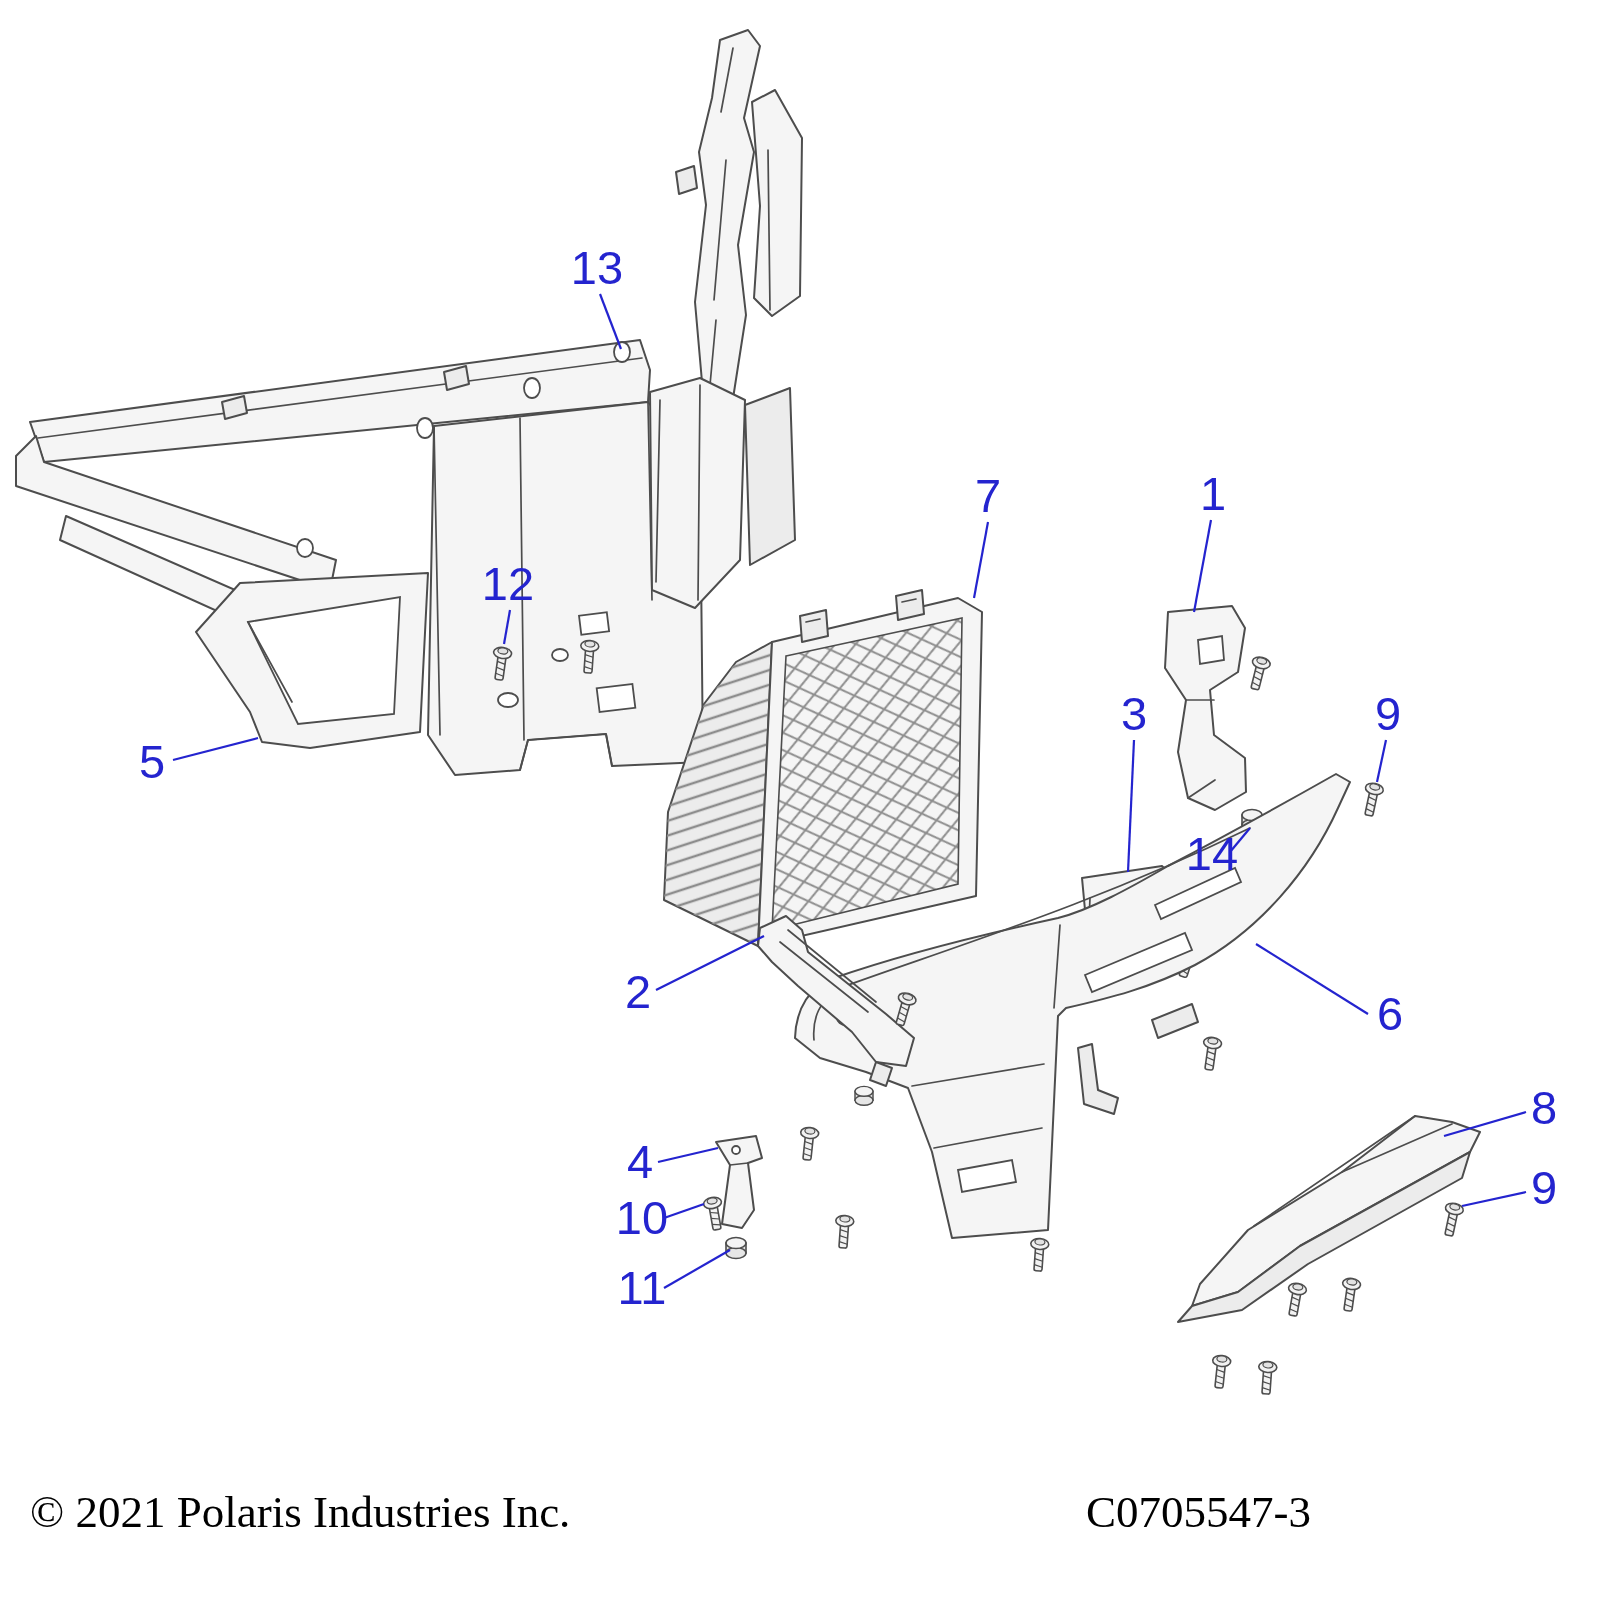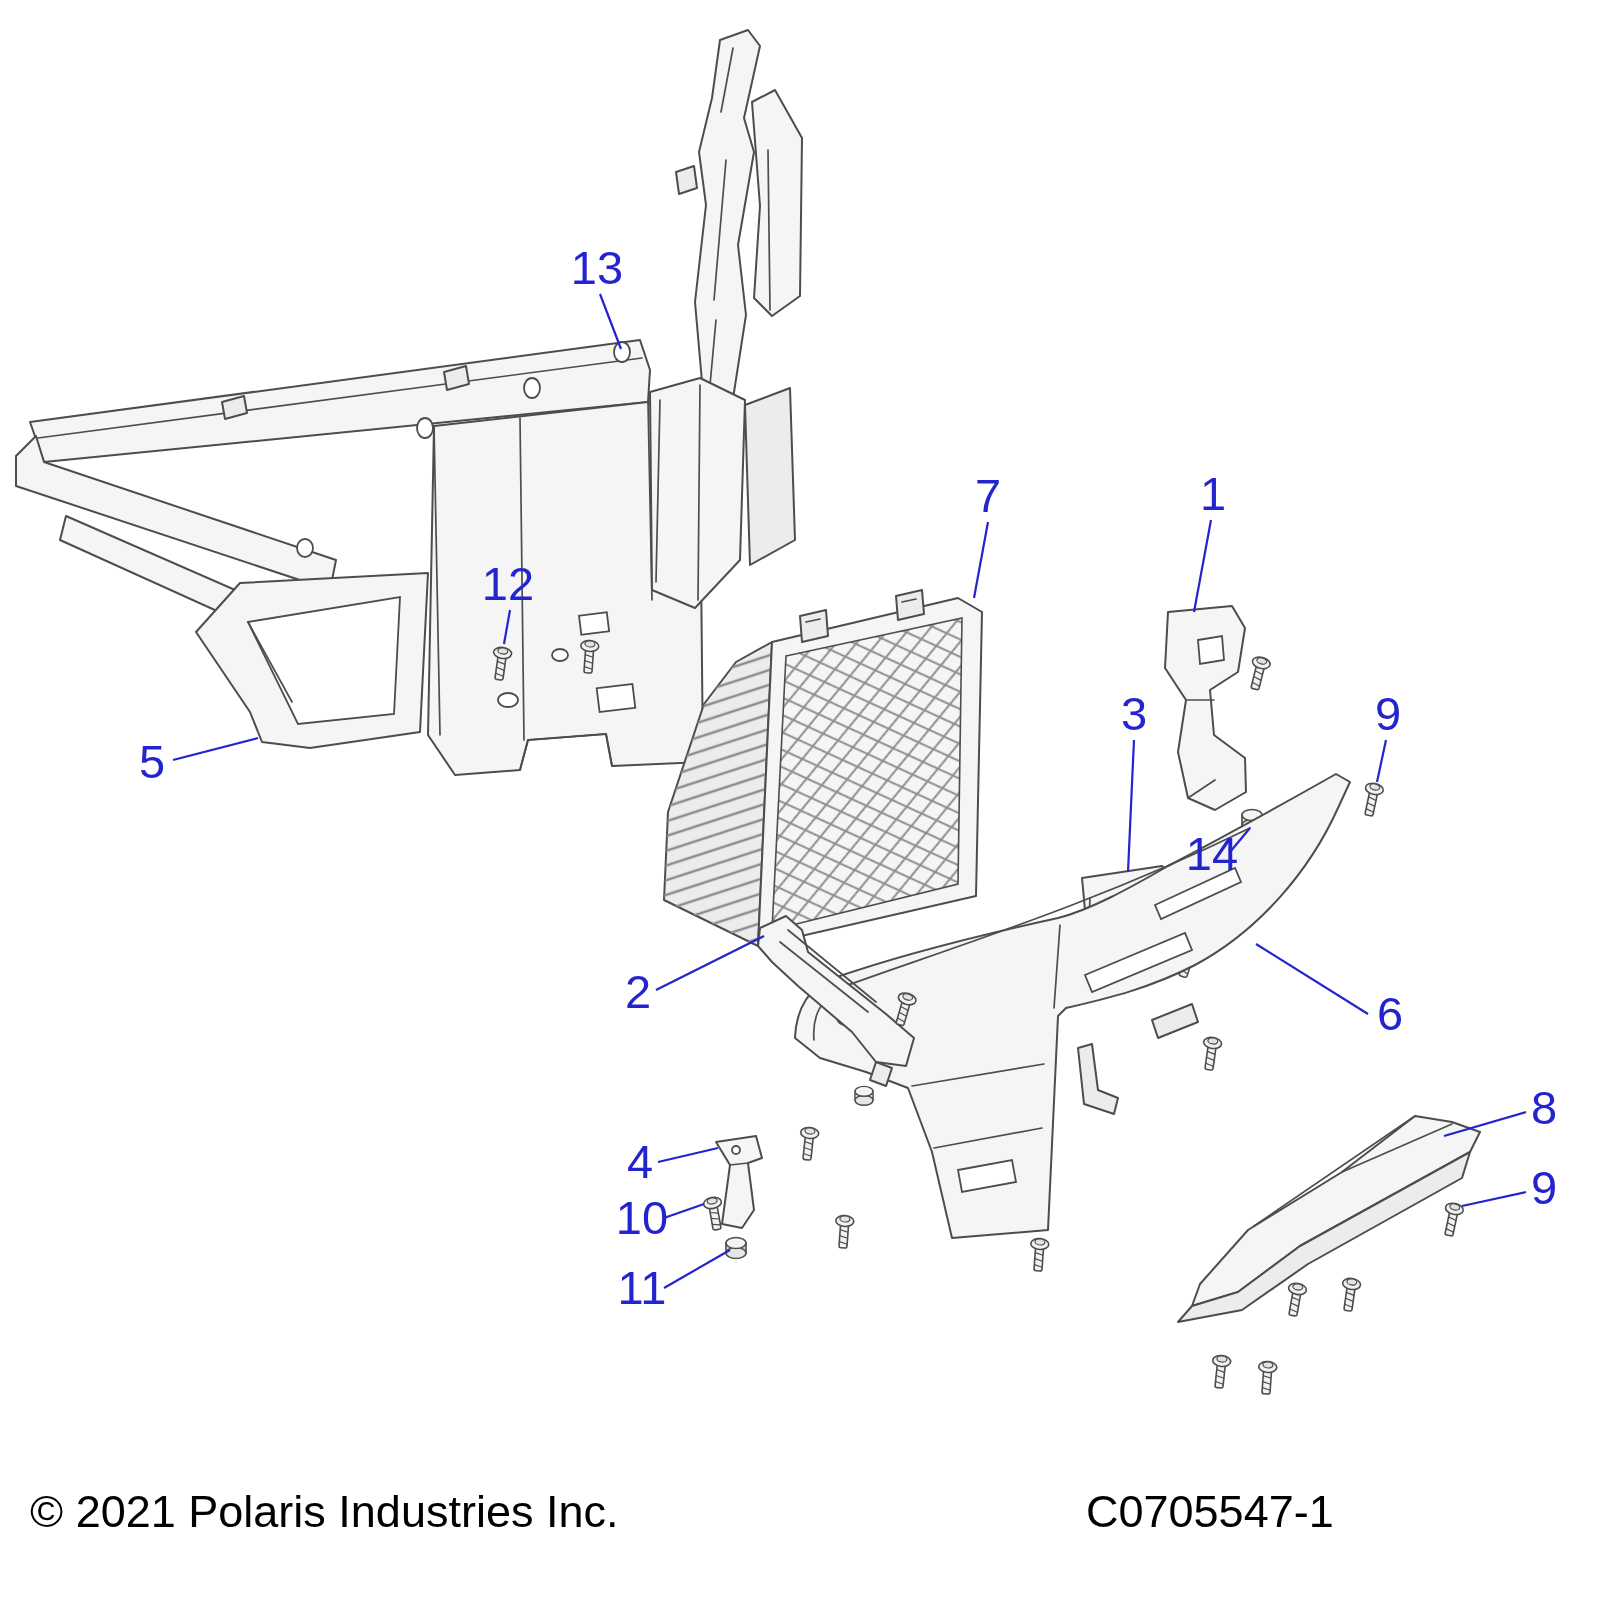--- a/index.html
+++ b/index.html
@@ -6,21 +6,21 @@
   .page{position:relative;width:1600px;height:1600px;background:#ffffff;overflow:hidden;
         font-family:"Liberation Sans",sans-serif;padding-left:32px;}
   .diagram-svg{position:absolute;left:0;top:0;}
   .part{fill:#f5f5f5;stroke:#4d4d4d;stroke-width:2;stroke-linejoin:round;stroke-linecap:round;}
   .part2{fill:#ececec;stroke:#4d4d4d;stroke-width:2;stroke-linejoin:round;stroke-linecap:round;}
   .hole{fill:#ffffff;stroke:#4d4d4d;stroke-width:1.8;}
   .inner{fill:none;stroke:#4d4d4d;stroke-width:1.7;stroke-linejoin:round;stroke-linecap:round;}
   .dark{fill:#dadada;stroke:#4d4d4d;stroke-width:1.8;}
   .leader{stroke:#2424cf;stroke-width:2.2;fill:none;}
   .callout{font-size:47px;fill:#2424cf;font-family:"Liberation Sans",sans-serif;}
-  .footer-text{position:absolute;font-size:45px;color:#000;white-space:nowrap;}
+  .footer-text{position:absolute;font-size:45px;color:#000;white-space:nowrap;font-family:Liberation Serif, serif;}
   .copyright{left:30px;top:1486px;}
   .part-code{left:1086px;top:1486px;}
 </style>
 </head>
 <body>
 
 <div class="page">
 <svg class="diagram-svg" width="1600" height="1600" viewBox="0 0 1600 1600">
   <defs>
     <pattern id="mesh" width="26" height="20" patternUnits="userSpaceOnUse" patternTransform="rotate(-13)">
@@ -216,14 +216,14 @@
       <text class="callout" x="1544" y="1124" text-anchor="middle">8</text>
     </g>
     <g>
       <path class="leader" d="M1526,1192 L1462,1206"></path>
       <text class="callout" x="1544" y="1204" text-anchor="middle">9</text>
     </g>
   </g>
 </svg>
 
 <div class="footer-text copyright">© 2021 Polaris Industries Inc.</div>
-<div class="footer-text part-code">C0705547-1</div>
+<div class="footer-text part-code">C0705547-3</div>
 </div>
 
 </body></html>

